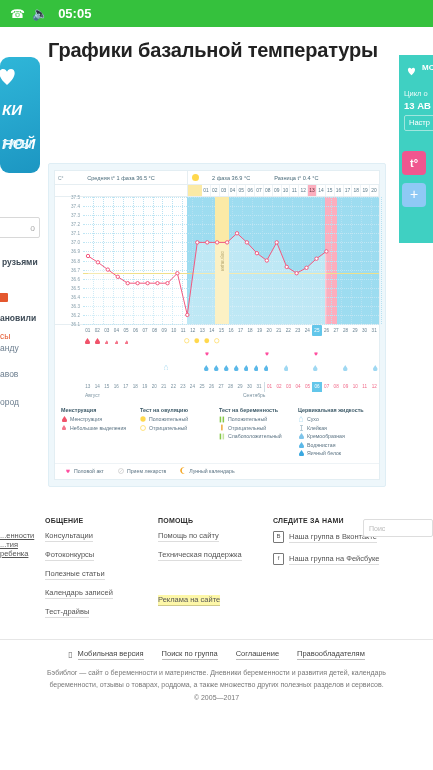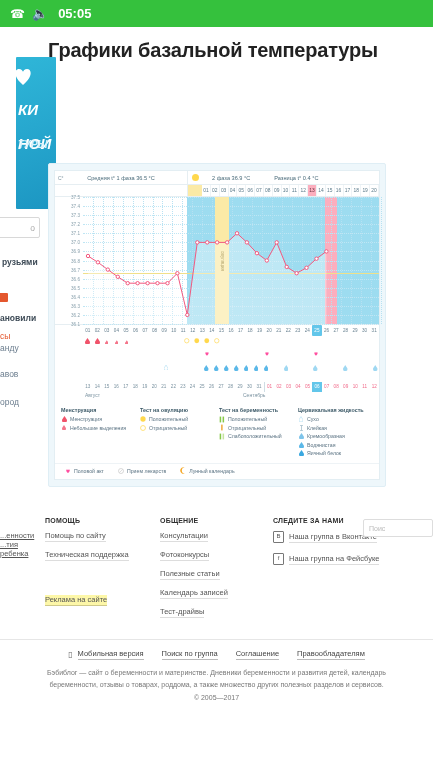--- a/index.html
+++ b/index.html
@@ -37,23 +37,23 @@
   
   .page{position:relative;height:680px;background:#fff;overflow:hidden;}
   .pagetitle{
     font-size:20px;font-weight:bold;color:#222;
     padding:12px 0 10px 48px;letter-spacing:-.2px;
   }
 
   
   .leftrail{position:absolute;left:0;top:30px;width:46px;}
   .railimg{
-    width:40px;height:152px;margin-left:16px;
+    width:40px;height:116px;margin-left:0;
     background:linear-gradient(160deg,#2fb6d8 0%,#27a8cf 45%,#1c96c2 100%);
-    position:relative;overflow:hidden;border-radius:1px;
+    position:relative;overflow:hidden;border-radius:9px;
   }
   .railimg .heart{position:absolute;left:-6px;top:6px;width:26px;height:26px;}
   .railimg .t1,.railimg .t2,.railimg .t3{
     position:absolute;left:2px;color:#fff;font-weight:bold;font-style:italic;
   }
   .railimg .t1{top:44px;font-size:15px;}
   .railimg .t2{top:78px;font-size:15px;}
   .railimg .t3{top:82px;font-size:10px;color:#d8f2fb;}
   .railsearch{
     position:absolute;left:-26px;top:160px;width:66px;height:21px;
@@ -192,20 +192,33 @@
       <div class="railsearch">о</div>
       <div class="railtxt b" style="left:2px;top:200px;">рузьями</div>
       <div class="railbadge"></div>
       <div class="railtxt b" style="left:0px;top:256px;">ановили</div>
       <div class="railtxt" style="left:0px;top:274px;color:#e4572e;">сы</div>
       <div class="railtxt" style="left:0px;top:286px;">анду</div>
       <div class="railtxt" style="left:0px;top:312px;">авов</div>
       <div class="railtxt" style="left:0px;top:340px;">ород</div>
     </div>
 
+    <div class="rightrail">
+      <span class="rr-heart">
+        <svg width="13" height="12" viewBox="0 0 26 26">
+            <path d="M13 22 C3 14 4 6 9 6 c2.4 0 3.6 1.8 4 2.8 C13.4 7.8 14.6 6 17 6 c5 0 6 8 -4 16z" fill="#fff"></path>
+          </svg>
+      </span>
+      <span class="rr-mo">МО</span>
+      <span class="rr-l1">Цикл о</span>
+      <span class="rr-l2">13 АВ</span>
+      <span class="rr-btn">Настр</span>
+      <span class="rr-pink">t°</span>
+      <span class="rr-blue">+</span>
+    </div>
 
     <div class="chartcard">
       <div class="chartinner">
 
         <div class="phaserow">
           <div class="phasecell phase1">Средняя t° 1 фаза 36.5 °C</div>
           <div class="phasedot">
               <span></span>
             </div>
           <div class="phasecell phase2">
@@ -639,34 +652,34 @@
       </div>
     </div>
 
     <div class="footer">
       <div class="fcols">
         <div class="fcolclip">
           <div style="height:14px;"></div>
           <a href="#">...енности</a>
           <a href="#">...тия ребенка</a>
         </div>
-        <div class="fcol" style="width:107px;">
-          <h5>ПОМОЩЬ</h5>
-          <a href="#">Помощь по сайту</a>
-          <a href="#">Техническая поддержка</a>
-          <div style="height:26px;"></div>
-          <a href="#" class="hlt">Реклама на сайте</a>
-        </div>
         <div class="fcol" style="width:105px;">
           <h5>ОБЩЕНИЕ</h5>
           <a href="#">Консультации</a>
           <a href="#">Фотоконкурсы</a>
           <a href="#">Полезные статьи</a>
           <a href="#">Календарь записей</a>
           <a href="#">Тест-драйвы</a>
+        </div>
+        <div class="fcol" style="width:107px;">
+          <h5>ПОМОЩЬ</h5>
+          <a href="#">Помощь по сайту</a>
+          <a href="#">Техническая поддержка</a>
+          <div style="height:26px;"></div>
+          <a href="#" class="hlt">Реклама на сайте</a>
         </div>
         <div class="fcol fsoc" style="width:120px;">
           <h5>СЛЕДИТЕ ЗА НАМИ</h5>
           <a href="#">
             <span class="ic">В</span>
             <span>Наша группа в Вконтакте</span>
           </a>
           <a href="#">
             <span class="ic">f</span>
             <span>Наша группа на Фейсбуке</span>

